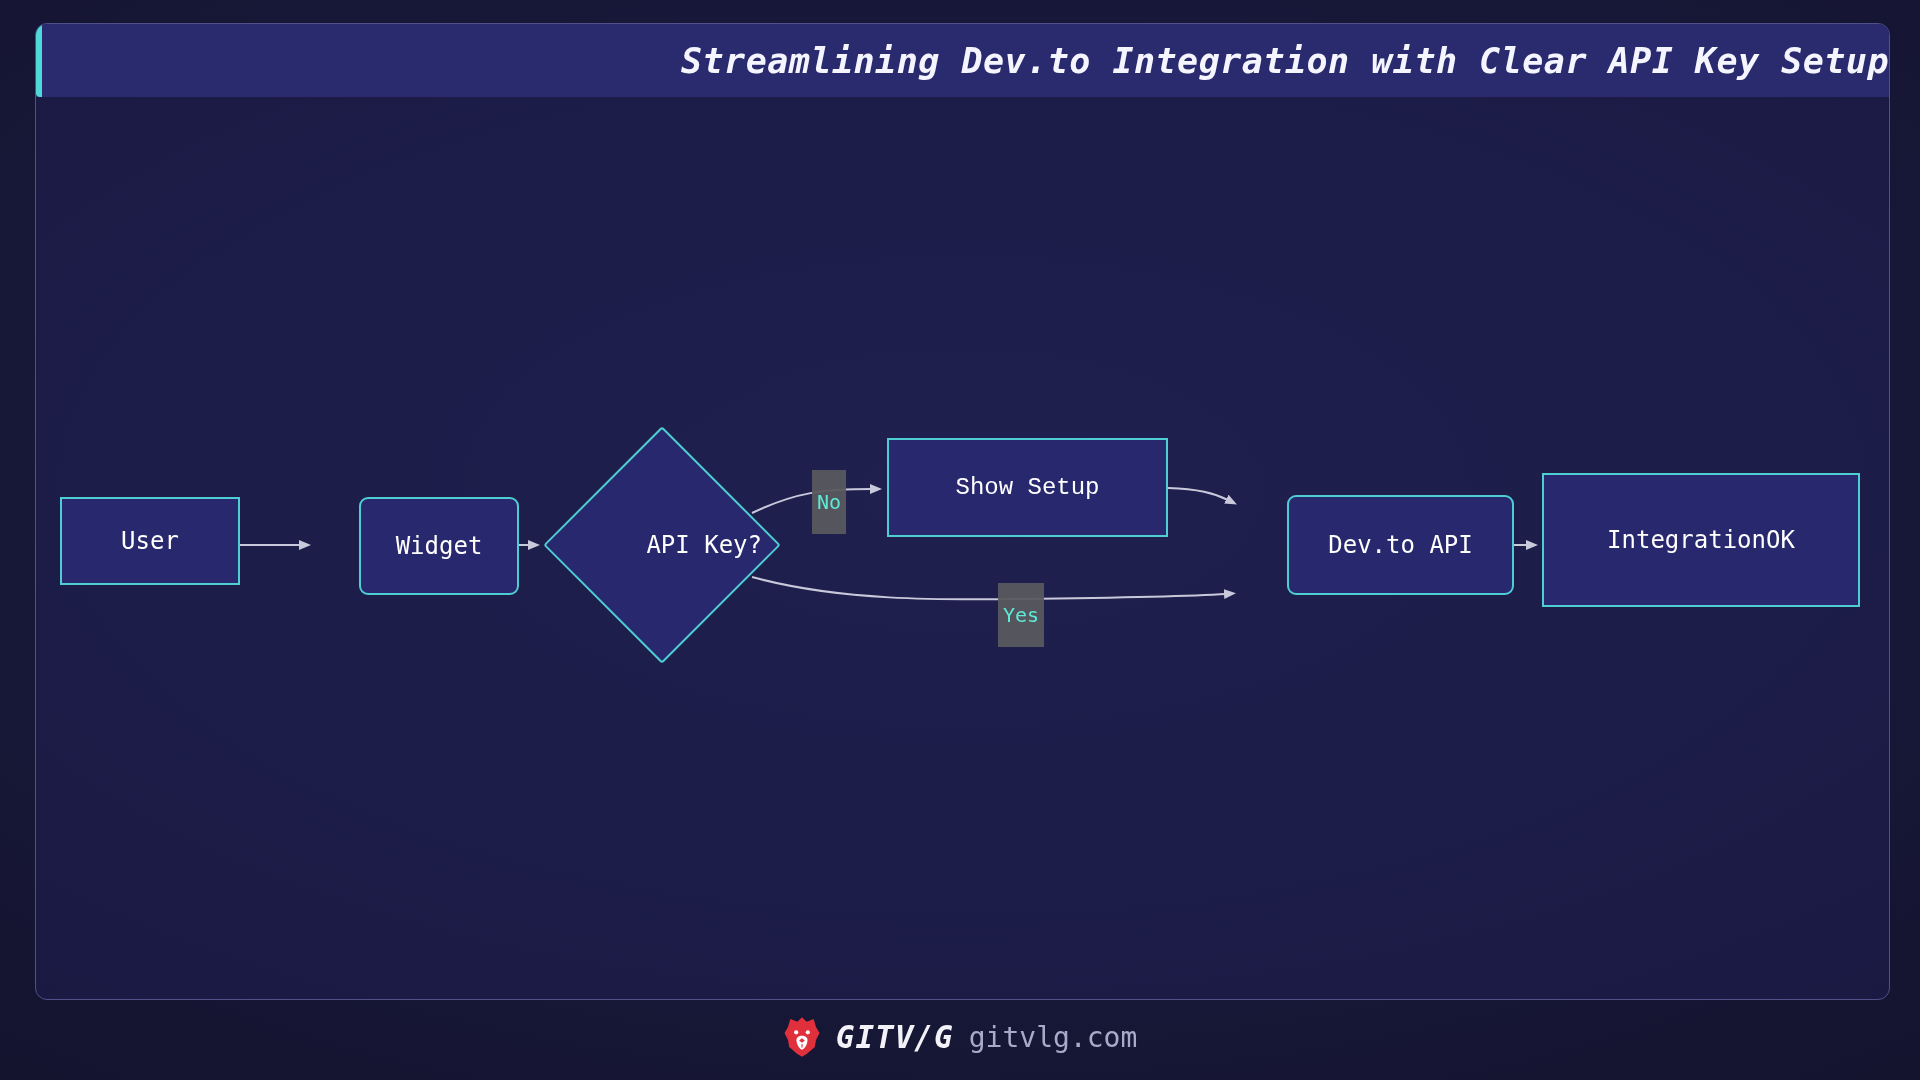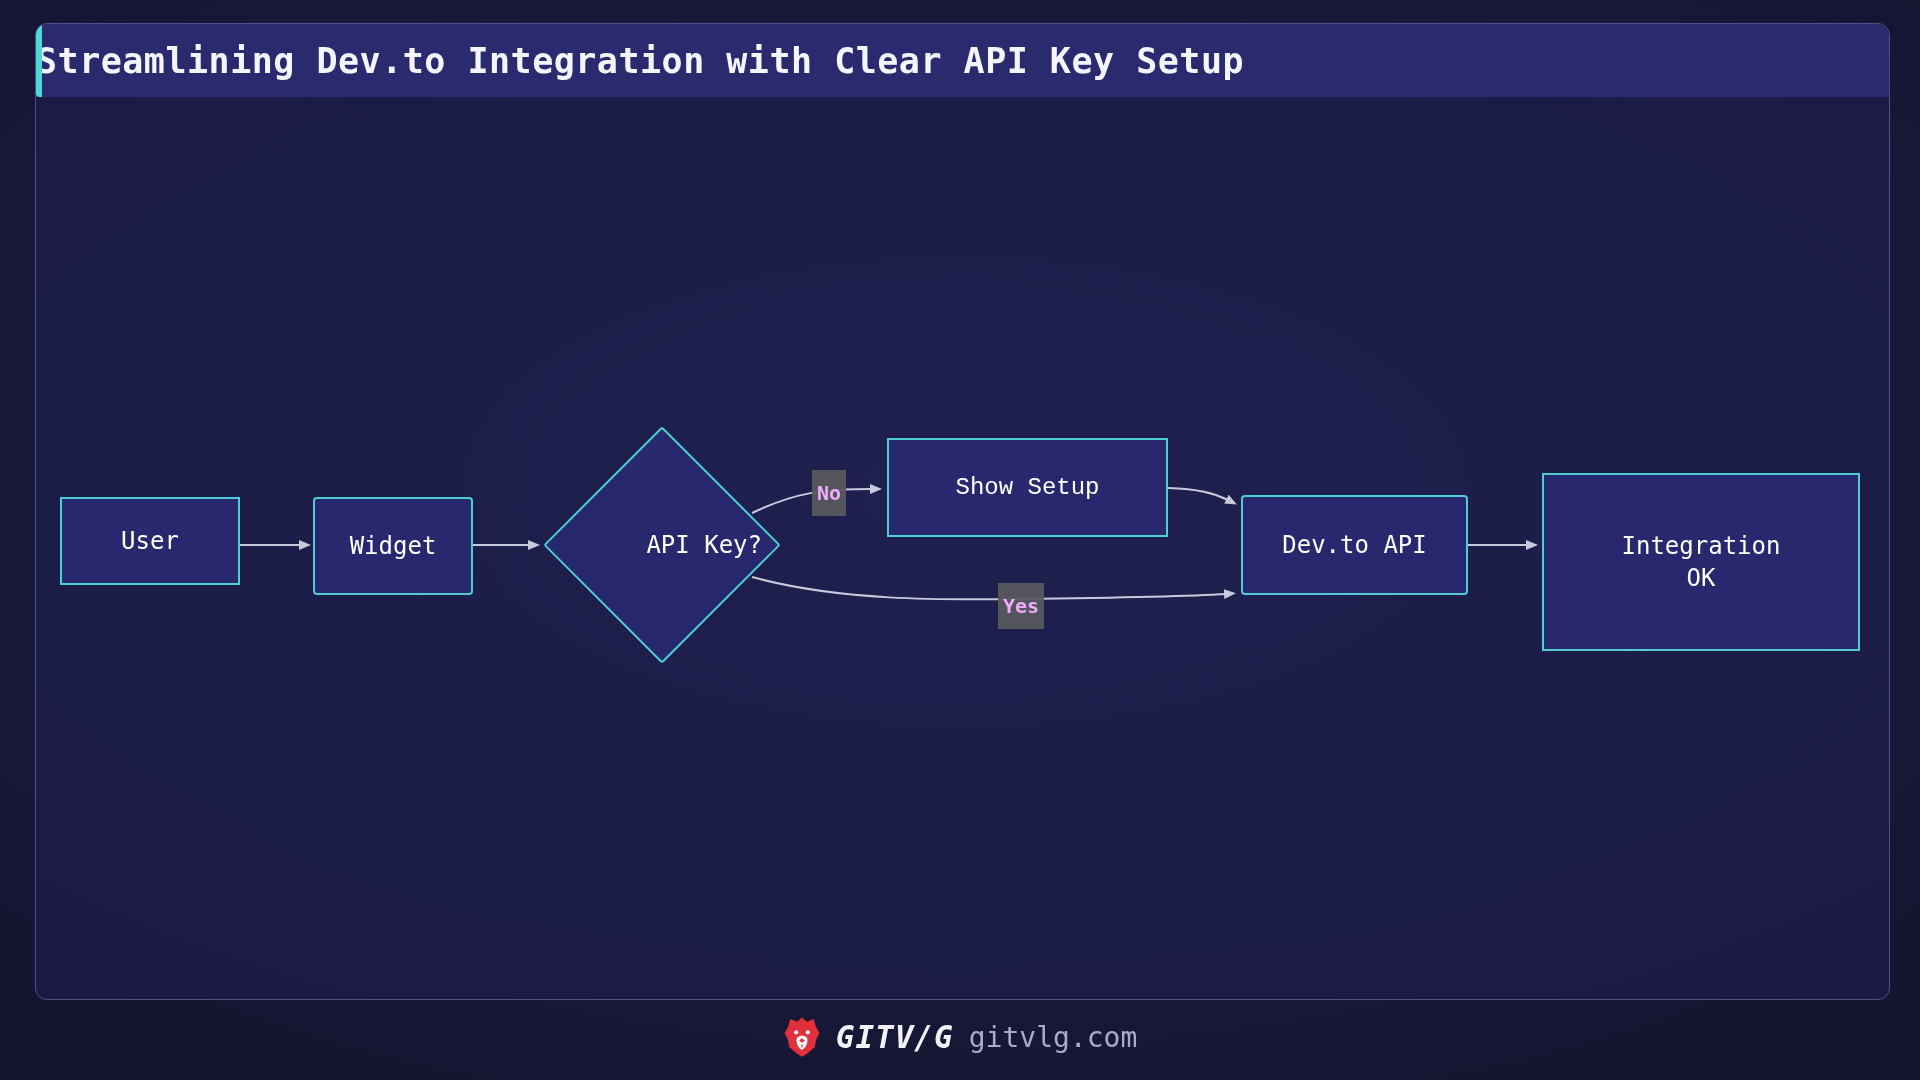--- a/index.html
+++ b/index.html
@@ -9,49 +9,49 @@
     font-family:"DejaVu Sans Mono","Liberation Mono",monospace;
   }
   .panel{
     position:absolute;left:35px;top:23px;width:1853px;height:975px;
     border:1.5px solid #50508a;border-radius:12px;overflow:hidden;
     background:radial-gradient(90% 80% at 50% 48%, #20204f 0%, #1c1c48 55%, #181840 100%);
     z-index:1;
   }
   .titlebar{
     position:absolute;left:0;top:0;right:0;height:73px;
-    background:#2a2a6e;display:flex;align-items:center;justify-content:flex-start;
+    background:#2a2a6e;display:flex;align-items:center;justify-content:flex-end;font-style:italic;
   }
   .titlebar .accent{
     position:absolute;left:0;top:0;bottom:0;width:6px;background:#4ed8d8;
     border-radius:4px 0 0 4px;
   }
   .title-text{
     color:#f5f5ff;font-weight:700;font-size:35px;letter-spacing:0.5px;
     font-family:"DejaVu Sans Mono","Liberation Mono",monospace;
   }
   .node{
     position:absolute;z-index:4;display:flex;align-items:center;justify-content:center;
     background:#28286e;border:2px solid #4ecdd3;color:#ffffff;font-size:24px;
     box-sizing:border-box;text-align:center;line-height:32px;
   }
-  .node.rounded{border-radius:4px;}
+  .node.rounded{border-radius:9px;margin-left:46px;}
   .diamond{
     position:absolute;left:578px;top:461px;width:168px;height:168px;
     background:#28286e;border:2px solid #4ecdd3;border-radius:3px;
     transform:rotate(45deg);z-index:3;box-sizing:border-box;
   }
   .diamond-label{
     position:absolute;left:562px;top:531px;width:200px;z-index:4;
     color:#ffffff;font-size:24px;text-align:right;
   }
   svg.edges{position:absolute;left:0;top:0;z-index:2;}
   .edge-label{
-    position:absolute;z-index:5;background:rgba(88,88,94,0.95);color:#f0abfc;
-    font-size:20px;padding:11px 5px;line-height:24px;font-weight:bold;
+    position:absolute;z-index:5;background:rgba(88,88,94,0.95);color:#5eead4;
+    font-size:20px;padding:20px 5px;line-height:24px;
   }
   .footer{
     position:absolute;left:0;right:0;top:1000px;height:74px;z-index:2;
     display:flex;align-items:center;justify-content:center;gap:15px;
   }
   .brand-name{
     color:#f2f2f8;font-weight:700;font-style:italic;font-size:31px;
     font-family:"DejaVu Sans Mono","Liberation Mono",monospace;letter-spacing:1px;
   }
   .site-url{color:#a9a9c9;font-size:28px;}
@@ -95,21 +95,21 @@
 <div class="diamond-label">API Key?</div>
 
 <div class="node" style="left:887px;top:438px;width:281px;height:99px;font-family:Liberation Mono, monospace;">
   <span>Show Setup</span>
 </div>
 
 <div class="node rounded" style="left:1241px;top:495px;width:227px;height:100px;">
   <span>Dev.to API</span>
 </div>
 
-<div class="node" style="left:1542px;top:473px;width:318px;height:178px;flex-direction:column;">
+<div class="node" style="left:1542px;top:473px;width:318px;height:134px;flex-direction:row;">
   <span>Integration</span>
   <span>OK</span>
 </div>
 
 <div class="edge-label" style="left:812px;top:470px;">No</div>
 <div class="edge-label" style="left:998px;top:583px;text-align:center;">Yes</div>
 
 <div class="footer">
   <svg class="logo" viewBox="0 0 64 72">
     <path fill="#e0303c" d="M32 2 L40 10 L52 5 L56 19 L62 29 L56 41 L54 53 L40 65 L32 70 L24 65 L10 53 L8 41 L2 29 L8 19 L12 5 L24 10 Z"></path>

